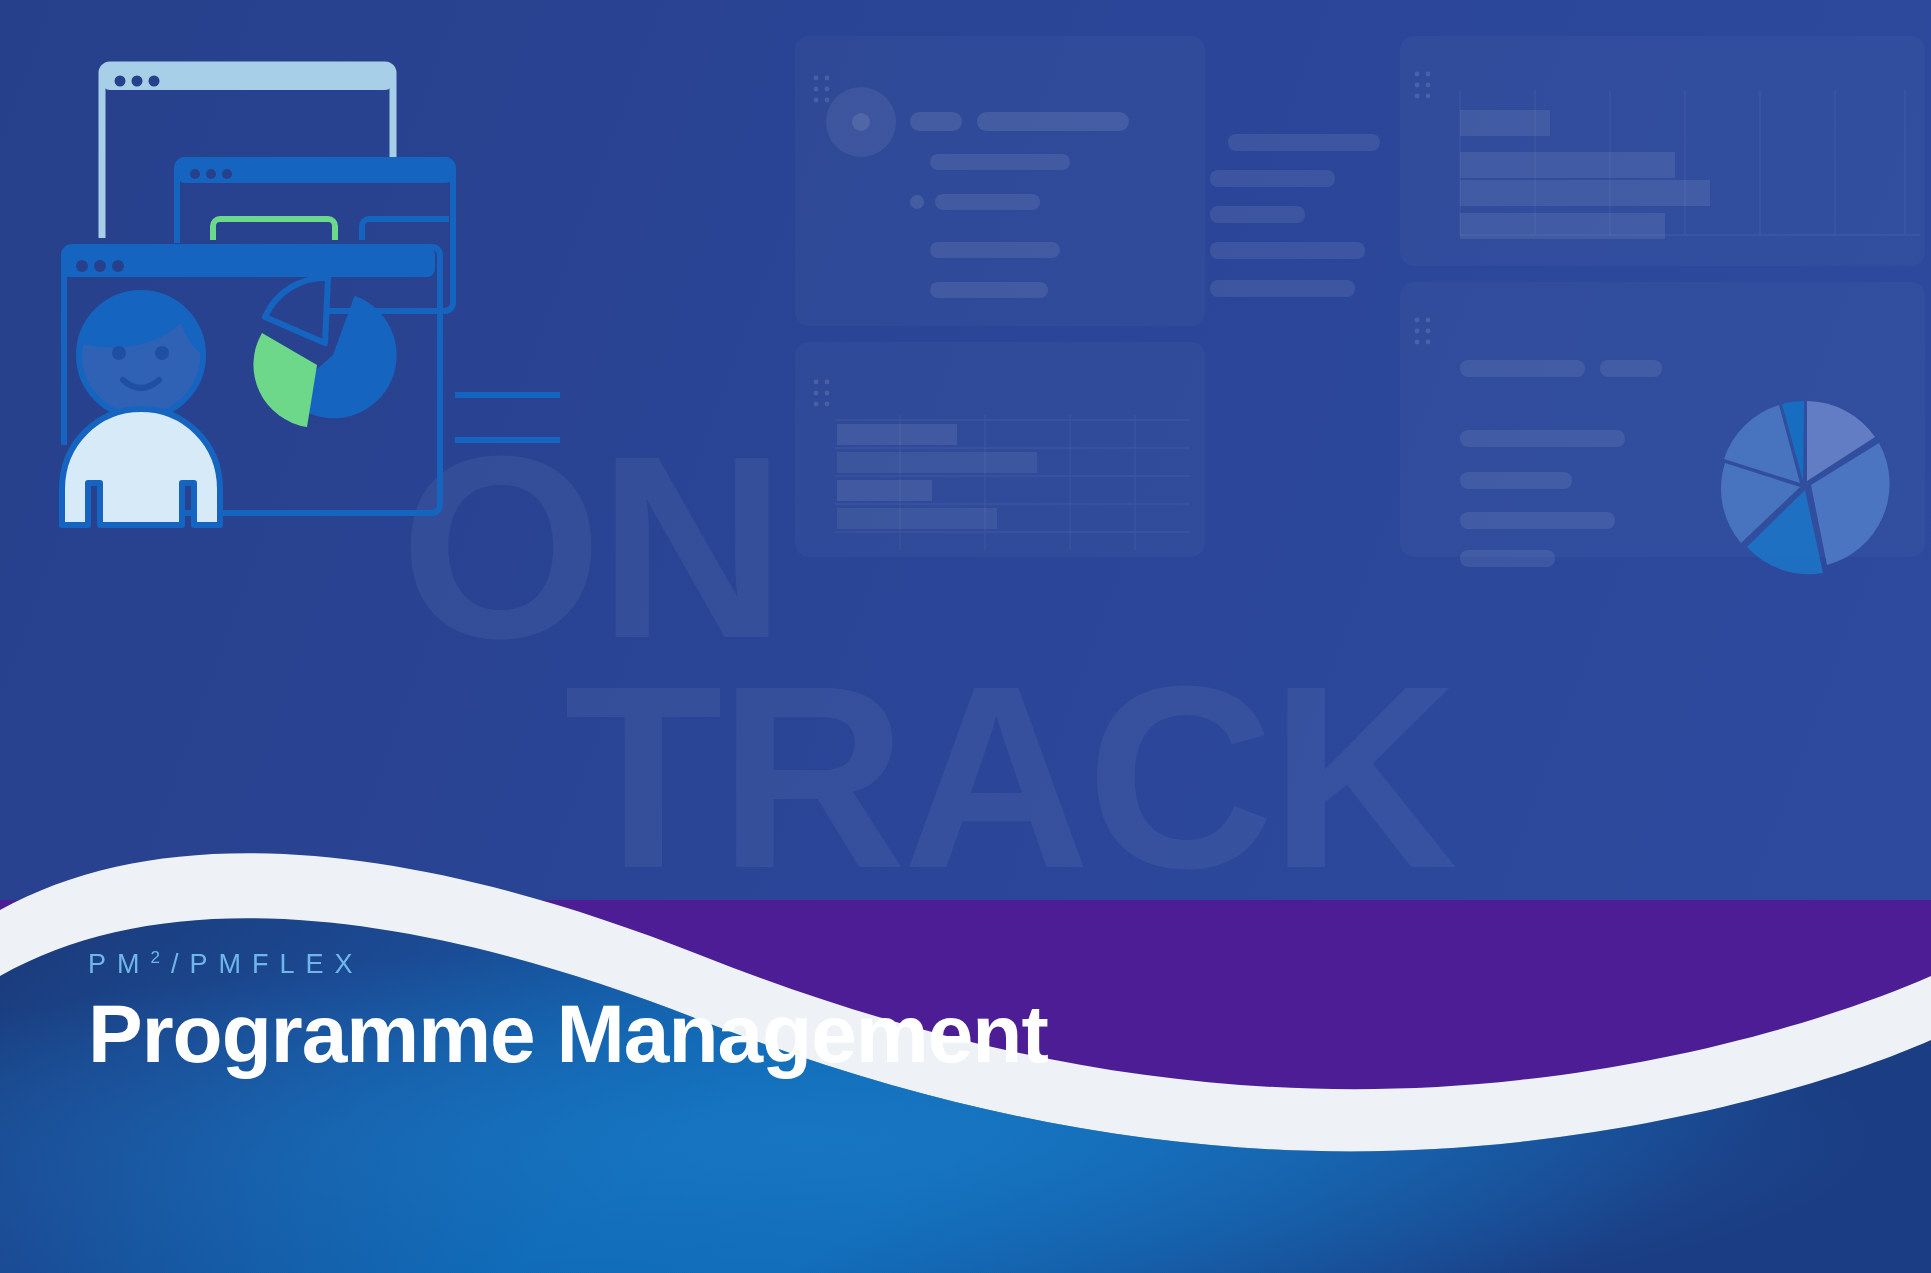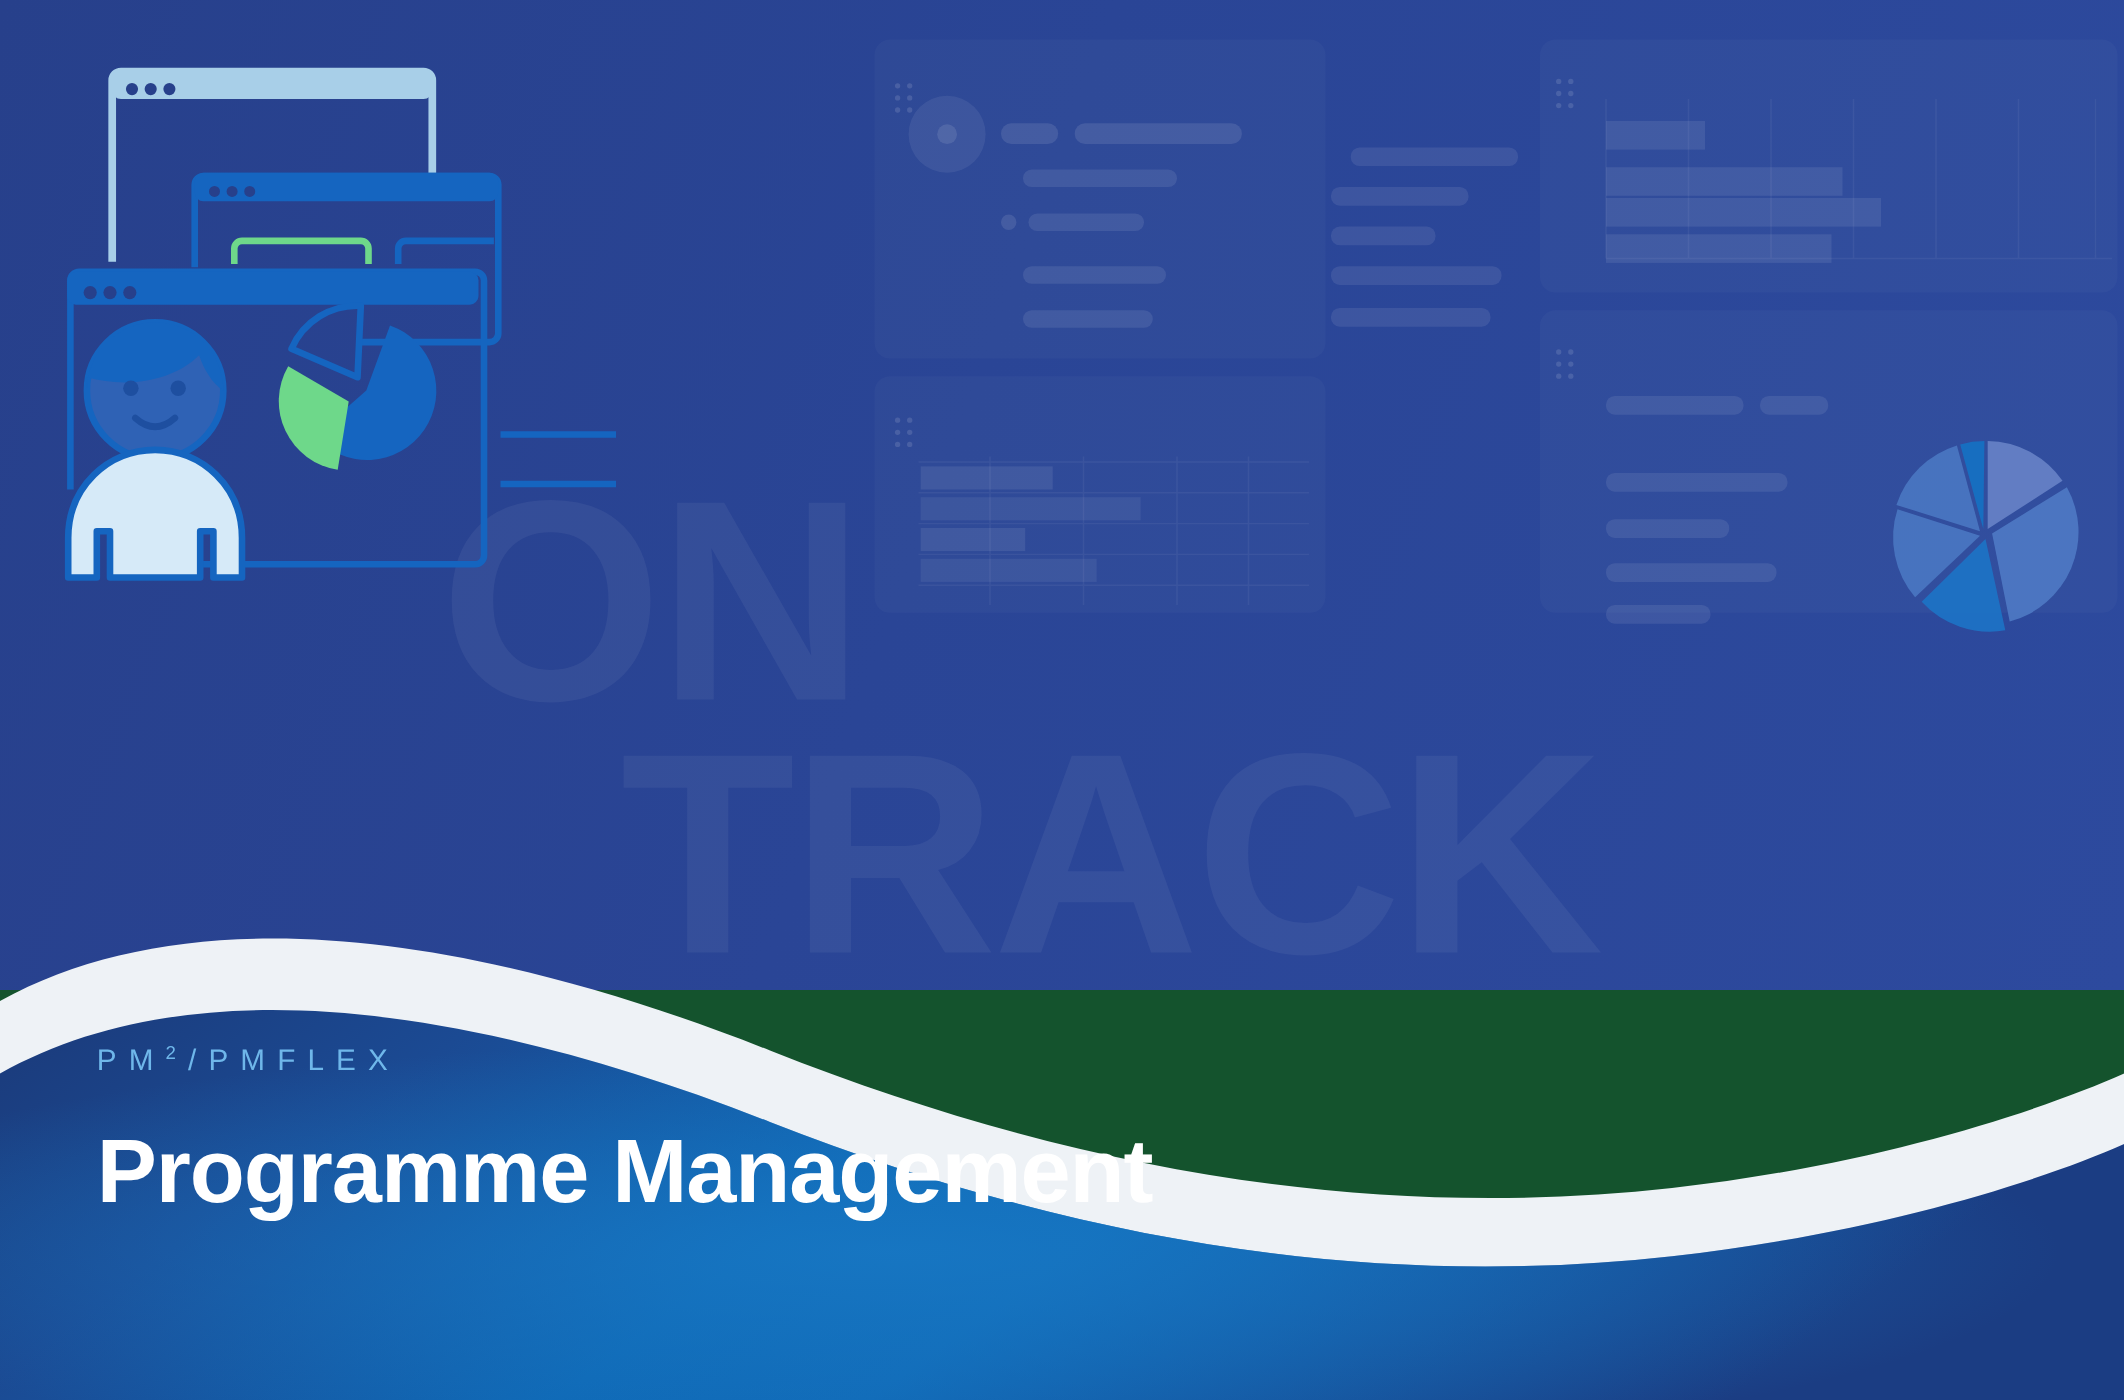--- a/index.html
+++ b/index.html
@@ -7,21 +7,21 @@
   body {
     width:1931px; height:1273px;
     font-family:"Liberation Sans", sans-serif;
     overflow:hidden;
     position:relative;
   }
   #banner {
     position:absolute; inset:0;
     width:1931px; height:1273px;
     overflow:hidden;
-    background:#14532d;
+    background:#4c1d95;
   }
   
   .top-field {
     position:absolute; left:0; top:0; width:1931px; height:900px;
     background:linear-gradient(110deg,#27408b 0%,#2a4596 45%,#2d4a9e 100%);
   }
   
   .watermark {
     position:absolute;
     color:rgba(255,255,255,0.055);
@@ -42,21 +42,21 @@
   .text-block { position:absolute; left:88px; top:948px; z-index:30; }
   .eyebrow {
     color:#6fb7ea;
     font-size:27px;
     letter-spacing:11px;
     font-weight:400;
     white-space:nowrap;
   }
   .eyebrow sup { font-size:17px; vertical-align:super; letter-spacing:11px; }
   .headline {
-    margin-top:40px;
+    margin-top:8px;
     color:#ffffff;
     font-size:82px;
     font-weight:bold;
     letter-spacing:-1px;
     white-space:nowrap;
     line-height:1.12;
   }
 
   
   .illus { position:absolute; left:40px; top:25px; width:520px; height:510px; }

